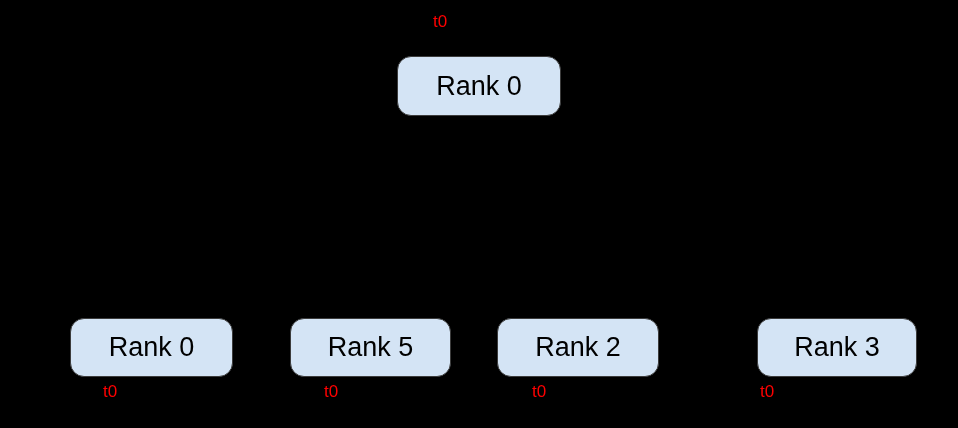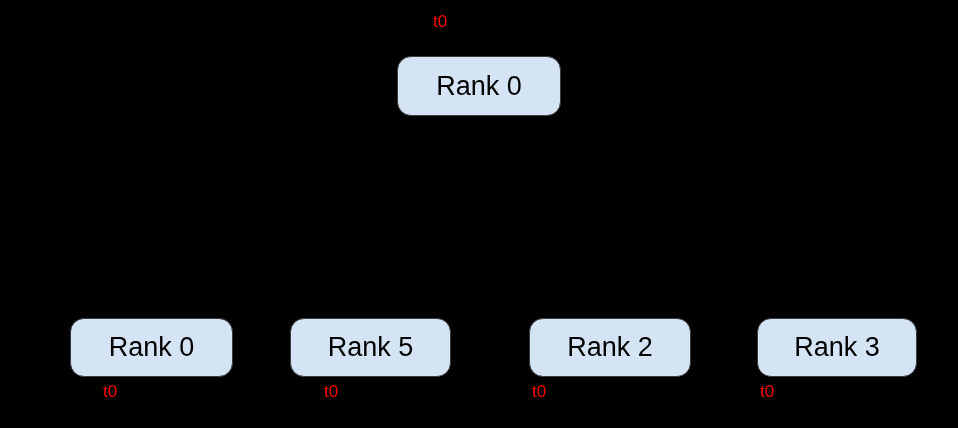--- a/index.html
+++ b/index.html
@@ -50,21 +50,21 @@
     width: 164px;
     height: 60px;
   }
   #root-tick {
     left: 433px;
     top: 13px;
   }
   
   .leaf-0 { left: 70px;  top: 318px; width: 163px; height: 59px; }
   .leaf-1 { left: 290px; top: 318px; width: 161px; height: 59px; }
-  .leaf-2 { left: 497px; top: 318px; width: 162px; height: 59px; margin-left: 32px; }
+  .leaf-2 { left: 497px; top: 318px; width: 162px; height: 59px; }
   .leaf-3 { left: 757px; top: 318px; width: 160px; height: 59px; }
 
   .leaf-tick-0 { left: 103px; top: 383px; }
   .leaf-tick-1 { left: 324px; top: 383px; }
   .leaf-tick-2 { left: 532px; top: 383px; }
   .leaf-tick-3 { left: 760px; top: 383px; }
 </style>
 </head>
 <body>
 

